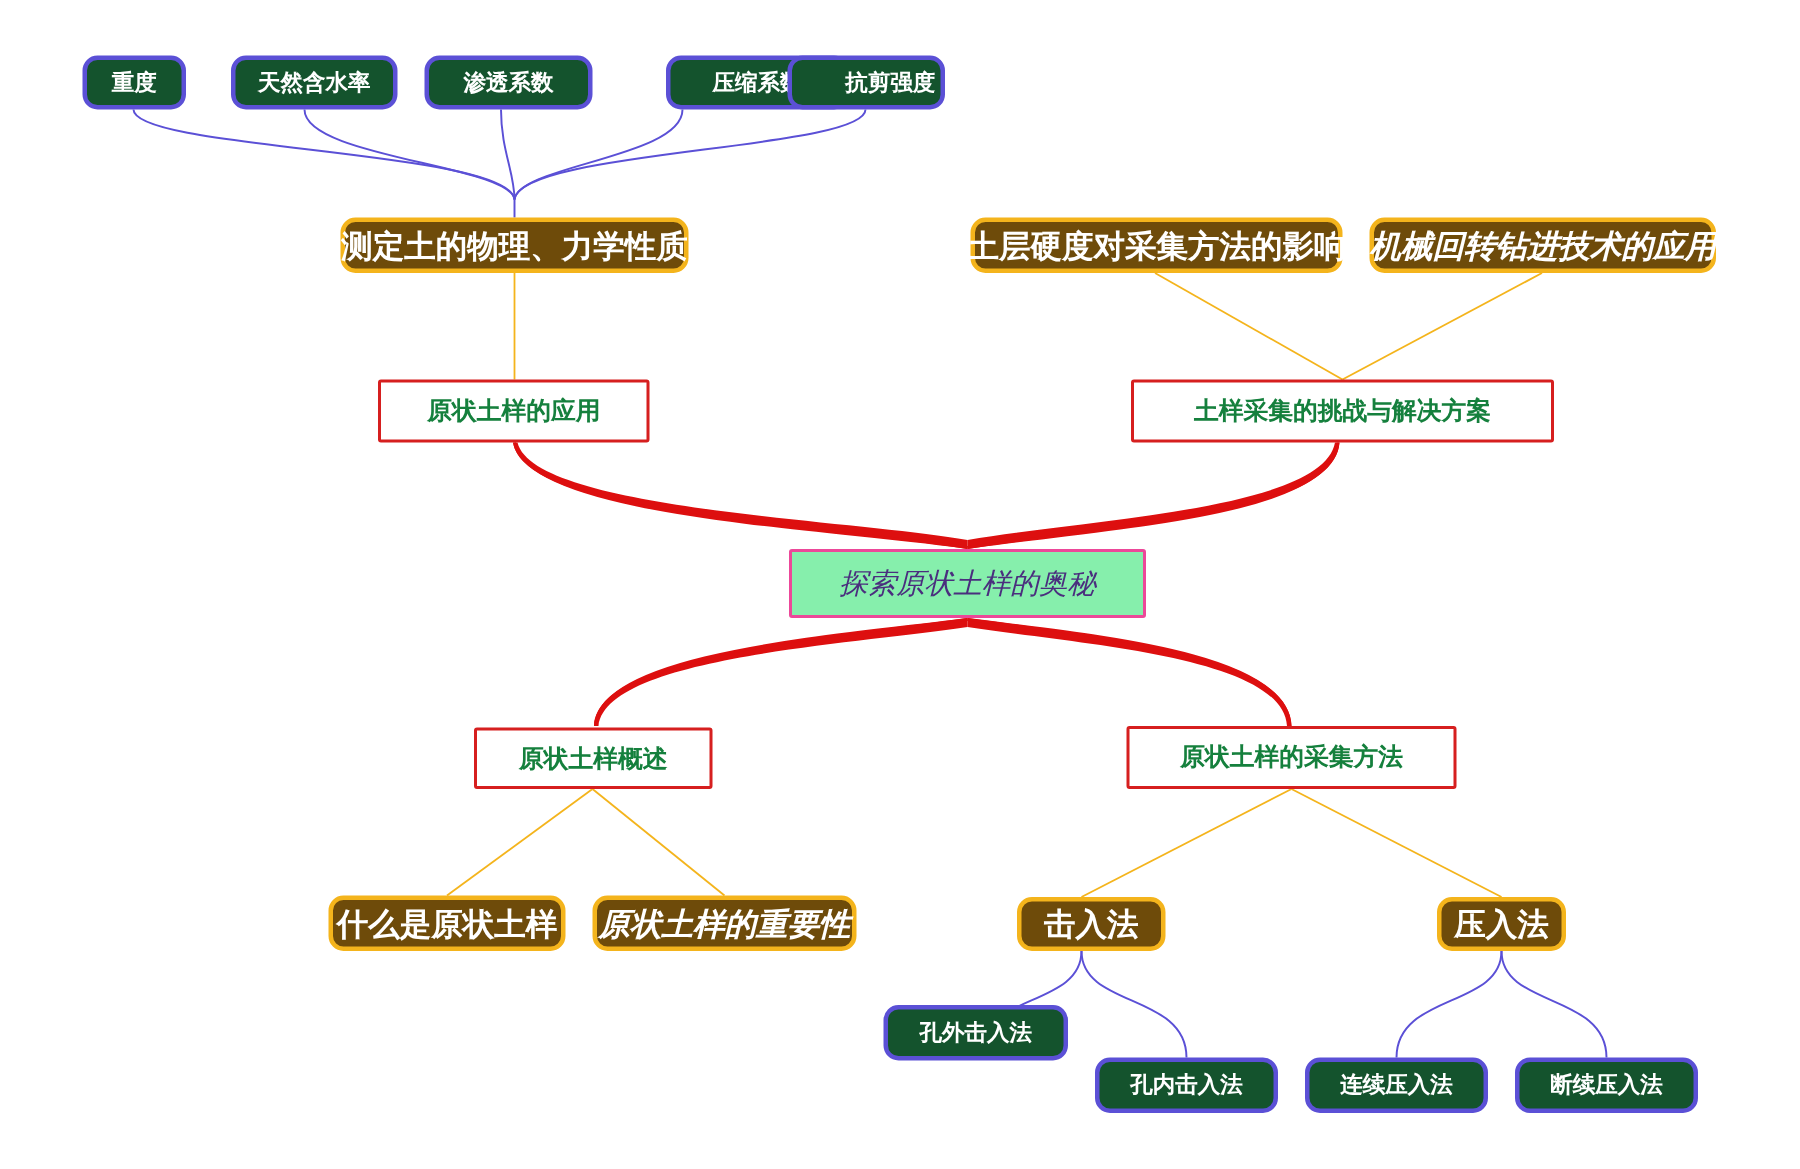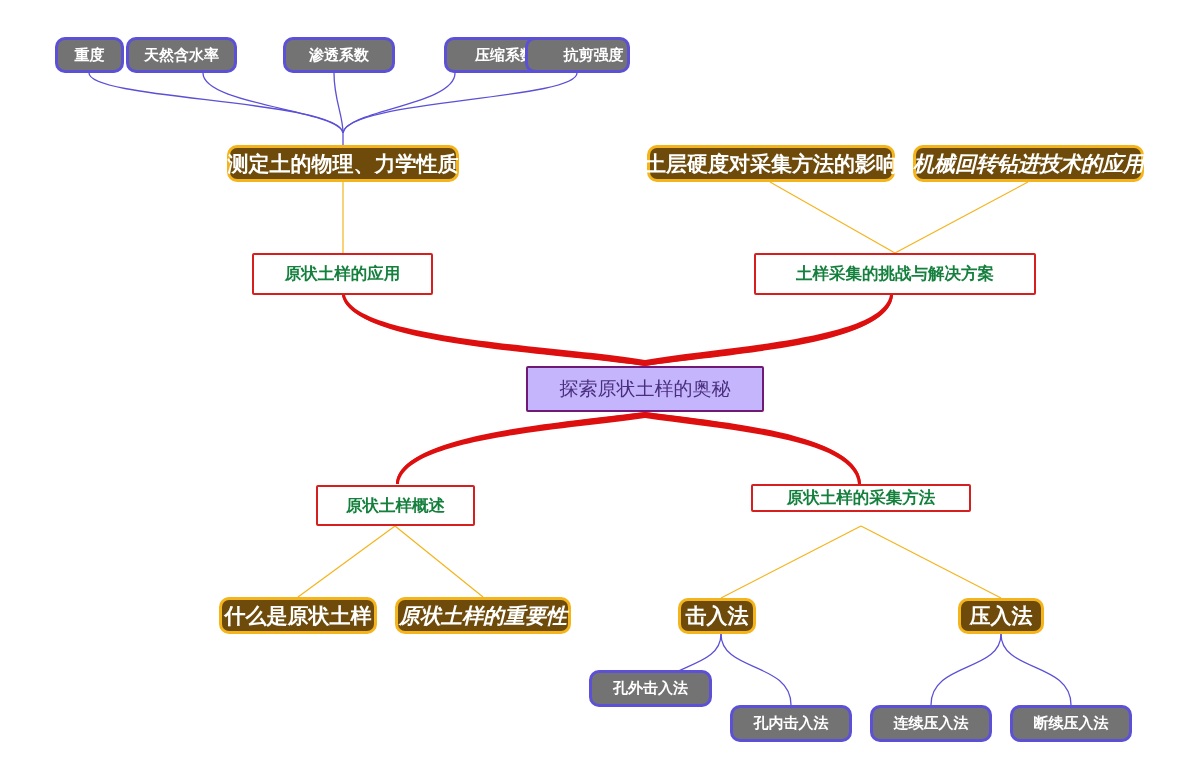--- a/index.html
+++ b/index.html
@@ -1,27 +1,27 @@
 <!DOCTYPE html>
 <html><head>
   <meta charset="utf-8">
   <style>
     html, body { margin: 0; padding: 0; background: #ffffff; }
     body { width: 1200px; height: 779px; position: relative; overflow: hidden;
            font-family: "DejaVu Serif", "Liberation Serif", serif; }
     svg.links { position: absolute; left: 0; top: 0; width: 1200px; height: 779px; }
     .node { position: absolute; box-sizing: border-box; display: flex;
             align-items: center; justify-content: center; white-space: nowrap; }
-    .root { background: #c4b5fd; border: 2px solid #701a75; color: #4a2e7e;
-            font-family: "DejaVu Sans", "Liberation Sans", sans-serif; font-size: 19px; border-radius: 2px; }
+    .root { background: #86efac; border: 2px solid #ec4899; color: #4a2e7e;
+            font-family: "DejaVu Sans", "Liberation Sans", sans-serif; font-size: 19px; border-radius: 2px; font-style: italic; }
     .main { background: #ffffff; border: 2px solid #d61f1f; color: #15803d;
             font-weight: bold; font-size: 16.5px; border-radius: 2px; }
     .sub-gold { background: #6e4b0a; border: 3px solid #f4b41c; color: #ffffff;
                 font-weight: bold; font-size: 21px; border-radius: 10px; }
-    .sub-blue { background: #737373; border: 3px solid #5b50d6; color: #ffffff;
+    .sub-blue { background: #14532d; border: 3px solid #5b50d6; color: #ffffff;
                 font-weight: bold; font-size: 15px; border-radius: 10px; }
   </style>
 </head>
 <body>
 
 <svg class="links" viewBox="0 0 1200 779">
 
   <g fill="#dd0f0f" stroke="none">
     <path d="M645,366 C560,352 350,345 342,295 L345,295 C356,340 565,346 645,360 Z"></path>
     <path d="M645,366 C730,352 890,345 893,295 L890,295 C882,340 725,346 645,360 Z"></path>
@@ -66,31 +66,31 @@
 
 <div class="node main" style="left:252px; top:253px; width:181px; height:42px;">
   <span>原状土样的应用</span>
 </div>
 <div class="node main" style="left:754px; top:253px; width:282px; height:42px;">
   <span>土样采集的挑战与解决方案</span>
 </div>
 <div class="node main" style="left:316px; top:485px; width:159px; height:41px;">
   <span>原状土样概述</span>
 </div>
-<div class="node main" style="left:751px; top:484px; width:220px; height:28px;">
+<div class="node main" style="left:751px; top:484px; width:220px; height:42px;">
   <span>原状土样的采集方法</span>
 </div>
 
 <div class="node sub-gold" style="left:227px; top:145px; width:232px; height:37px;">
   <span>测定土的物理、力学性质</span>
 </div>
 <div class="node sub-blue" style="left:55px; top:37px; width:69px; height:36px;">
   <span>重度</span>
 </div>
-<div class="node sub-blue" style="left:126px; top:37px; width:111px; height:36px;">
+<div class="node sub-blue" style="left:154px; top:37px; width:111px; height:36px;">
   <span>天然含水率</span>
 </div>
 <div class="node sub-blue" style="left:283px; top:37px; width:112px; height:36px;">
   <span>渗透系数</span>
 </div>
 <div class="node sub-blue" style="left:404px; top:37px; width:122px; height:36px;margin-left:40px;">
   <span>压缩系数</span>
 </div>
 <div class="node sub-blue" style="left:525px; top:37px; width:105px; height:36px;padding-left:32px;">
   <span>抗剪强度</span>
@@ -103,21 +103,21 @@
   <span>机械回转钻进技术的应用</span>
 </div>
 
 <div class="node sub-gold" style="left:219px; top:597px; width:158px; height:37px;">
   <span>什么是原状土样</span>
 </div>
 <div class="node sub-gold" style="left:395px; top:597px; width:176px; height:37px;font-style:italic;">
   <span>原状土样的重要性</span>
 </div>
 
-<div class="node sub-gold" style="left:678px; top:598px; width:78px; height:36px;">
+<div class="node sub-gold" style="left:678px; top:598px; width:99px; height:36px;">
   <span>击入法</span>
 </div>
 <div class="node sub-gold" style="left:958px; top:598px; width:86px; height:36px;">
   <span>压入法</span>
 </div>
 <div class="node sub-blue" style="left:589px; top:670px; width:123px; height:37px;">
   <span>孔外击入法</span>
 </div>
 <div class="node sub-blue" style="left:730px; top:705px; width:122px; height:37px;">
   <span>孔内击入法</span>

